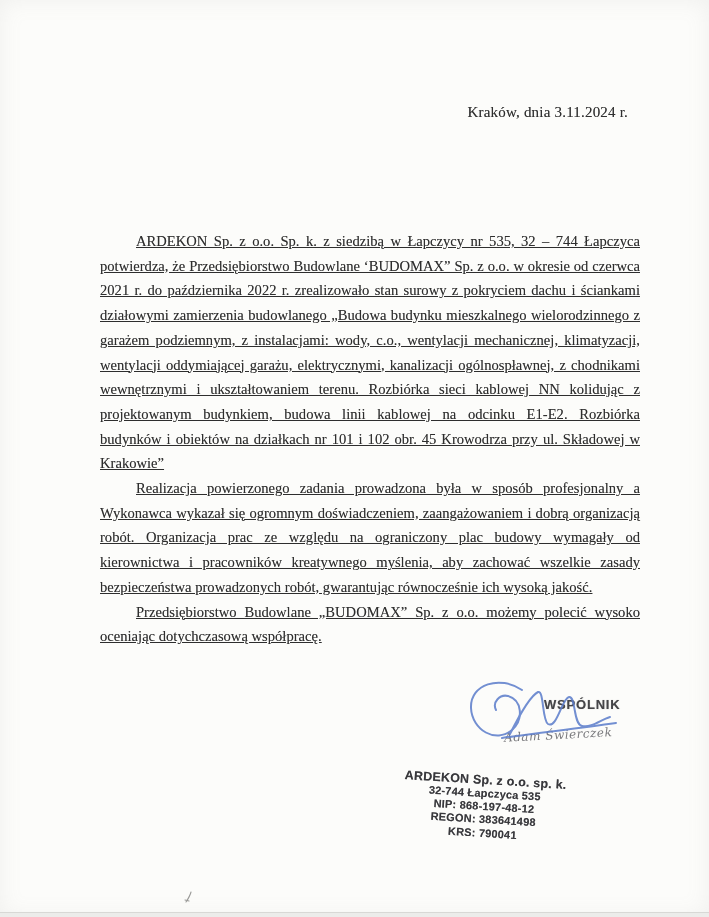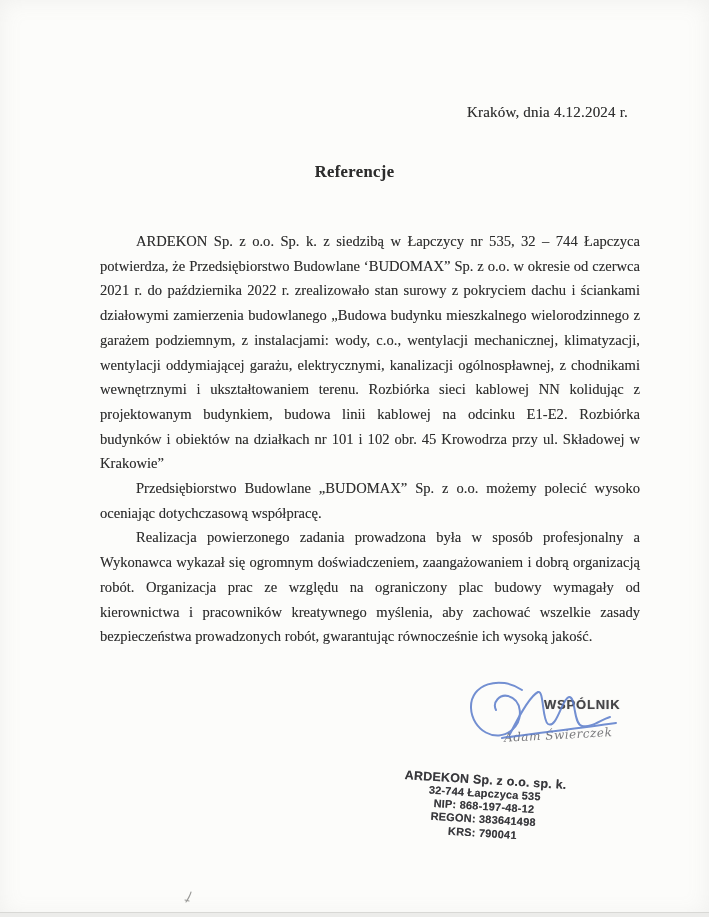--- a/index.html
+++ b/index.html
@@ -38,21 +38,21 @@
     position: absolute;
     top: 229px;
     left: 100px;
     width: 540px;
     font-size: 14.6px;
     line-height: 24.7px;
     color: #2e2e2e;
     text-align: justify;
     text-shadow: 0 0 0.55px rgba(40,40,40,0.4);
   }
-  .doc-body p { margin: 0; text-indent: 36px; }
+  .doc-body p { margin: 0; text-indent: 36px; text-decoration: underline; }
   .signature-block { position: absolute; top: 676px; left: 460px; width: 190px; height: 90px; }
   .role-label {
     position: absolute;
     top: 21px;
     left: 60px;
     font-family: "Liberation Sans", sans-serif;
     font-size: 13px;
     font-weight: bold;
     color: #454548;
     letter-spacing: 0.8px;
@@ -92,28 +92,27 @@
     height: 5px;
     background: #ececea;
     border-top: 1px solid #d8d8d5;
   }
 </style>
 </head>
 <body>
 
 <div class="page">
 
-  <div class="date-line">Kraków, dnia 4.12.2024 r.</div>
+  <div class="date-line">Kraków, dnia 3.11.2024 r.</div>
 
-  <div class="doc-title">Referencje</div>
 
   <div class="doc-body">
     <p>ARDEKON Sp. z o.o. Sp. k. z siedzibą w Łapczycy nr 535, 32 – 744 Łapczyca potwierdza, że Przedsiębiorstwo Budowlane ‘BUDOMAX” Sp. z o.o. w okresie od czerwca 2021 r. do października 2022 r. zrealizowało stan surowy z pokryciem dachu i ściankami działowymi zamierzenia budowlanego „Budowa budynku mieszkalnego wielorodzinnego z garażem podziemnym, z instalacjami: wody, c.o., wentylacji mechanicznej, klimatyzacji, wentylacji oddymiającej garażu, elektrycznymi, kanalizacji ogólnospławnej, z chodnikami wewnętrznymi i ukształtowaniem terenu. Rozbiórka sieci kablowej NN kolidując z projektowanym budynkiem, budowa linii kablowej na odcinku E1-E2. Rozbiórka budynków i obiektów na działkach nr 101 i 102 obr. 45 Krowodrza przy ul. Składowej w Krakowie”</p>
+    <p>Realizacja powierzonego zadania prowadzona była w sposób profesjonalny a Wykonawca wykazał się ogromnym doświadczeniem, zaangażowaniem i dobrą organizacją robót. Organizacja prac ze względu na ograniczony plac budowy wymagały od kierownictwa i pracowników kreatywnego myślenia, aby zachować wszelkie zasady bezpieczeństwa prowadzonych robót, gwarantując równocześnie ich wysoką jakość.</p>
     <p>Przedsiębiorstwo Budowlane „BUDOMAX” Sp. z o.o. możemy polecić wysoko oceniając dotychczasową współpracę.</p>
-    <p>Realizacja powierzonego zadania prowadzona była w sposób profesjonalny a Wykonawca wykazał się ogromnym doświadczeniem, zaangażowaniem i dobrą organizacją robót. Organizacja prac ze względu na ograniczony plac budowy wymagały od kierownictwa i pracowników kreatywnego myślenia, aby zachować wszelkie zasady bezpieczeństwa prowadzonych robót, gwarantując równocześnie ich wysoką jakość.</p>
   </div>
 
   <div class="signature-block">
     <div class="role-label">WSPÓLNIK</div>
     <div class="signer-name">Adam Świerczek</div>
     <svg class="signature-ink" width="170" height="80" viewBox="0 0 170 80" fill="none">
       <g stroke="#5b7ccb" stroke-width="2" stroke-linecap="round" fill="none" opacity="0.85">
         <path d="M 62 14 C 40 -1, 10 8, 11 32 C 12 54, 36 68, 52 54 C 64 43, 62 24, 48 20 C 40 18, 32 26, 36 34"></path>
         <path d="M 50 58 C 60 38, 70 20, 78 16 C 84 14, 82 44, 88 48 C 97 53, 102 22, 109 21 C 116 20, 113 48, 122 50 C 132 52, 140 44, 150 41"></path>
         <path d="M 42 62 C 75 57, 115 53, 156 47"></path>

